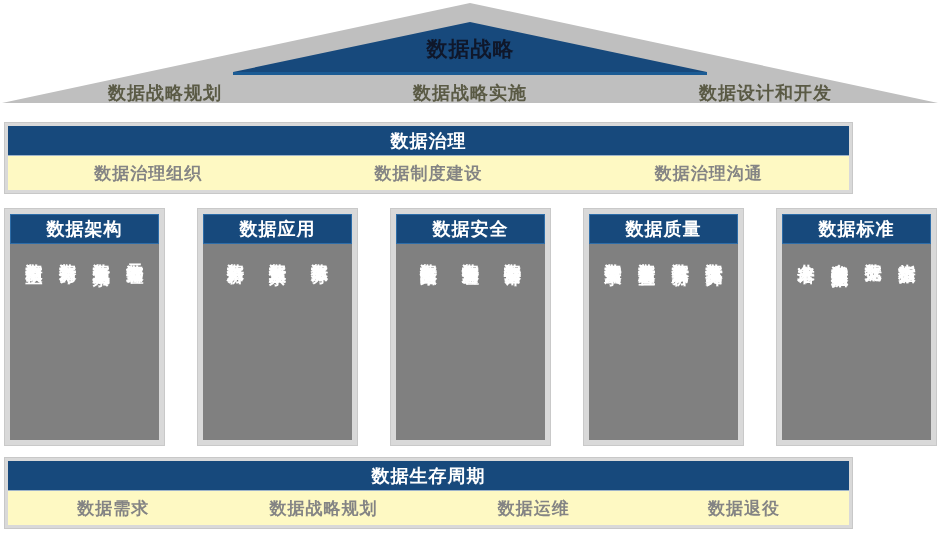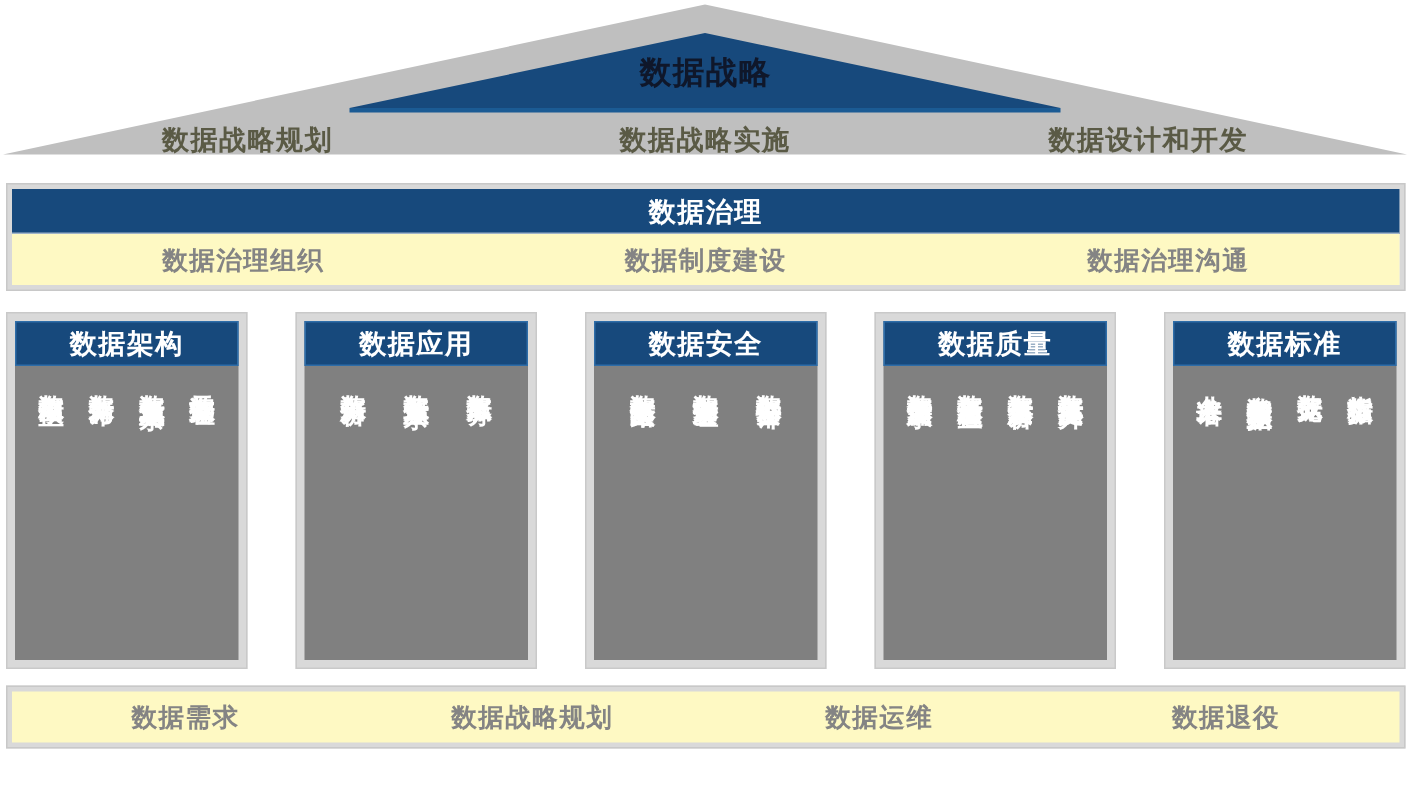--- a/index.html
+++ b/index.html
@@ -66,21 +66,21 @@
     letter-spacing: 1px;
   }
   .roof-sub.s1 { flex: 0 0 330px; text-align: center; }
   .roof-sub.s2 { flex: 0 0 280px; text-align: center; }
   .roof-sub.s3 { flex: 1 1 auto; text-align: center; padding-right: 20px; }
 
   
   .band {
     position: absolute;
     left: 4px;
-    width: 933px;
+    width: 849px;
     background: #d9d9d9;
     border: 1px solid #c8c8c8;
     box-sizing: border-box;
     padding: 3px;
   }
   .band-inner {
     background: #f2f2f2;
     box-sizing: border-box;
   }
   .band-head {
@@ -242,20 +242,21 @@
         <div class="vcol">参考数据和主数据</div>
         <div class="vcol">数据元</div>
         <div class="vcol">指标数据</div>
       </div>
     </div>
 
   </div>
 
   <div class="band" id="band-lifecycle">
     <div class="band-inner">
+      <div class="band-head">数据生存周期</div>
       <div class="band-subrow">
         <div class="band-sub">数据需求</div>
         <div class="band-sub">数据战略规划</div>
         <div class="band-sub">数据运维</div>
         <div class="band-sub">数据退役</div>
       </div>
     </div>
   </div>
 
 </div>

